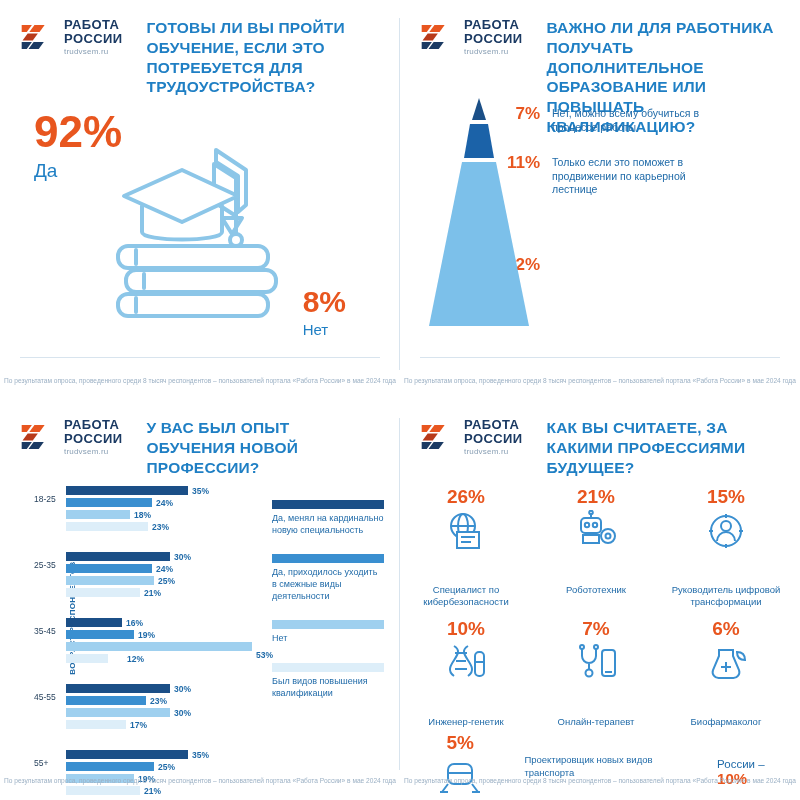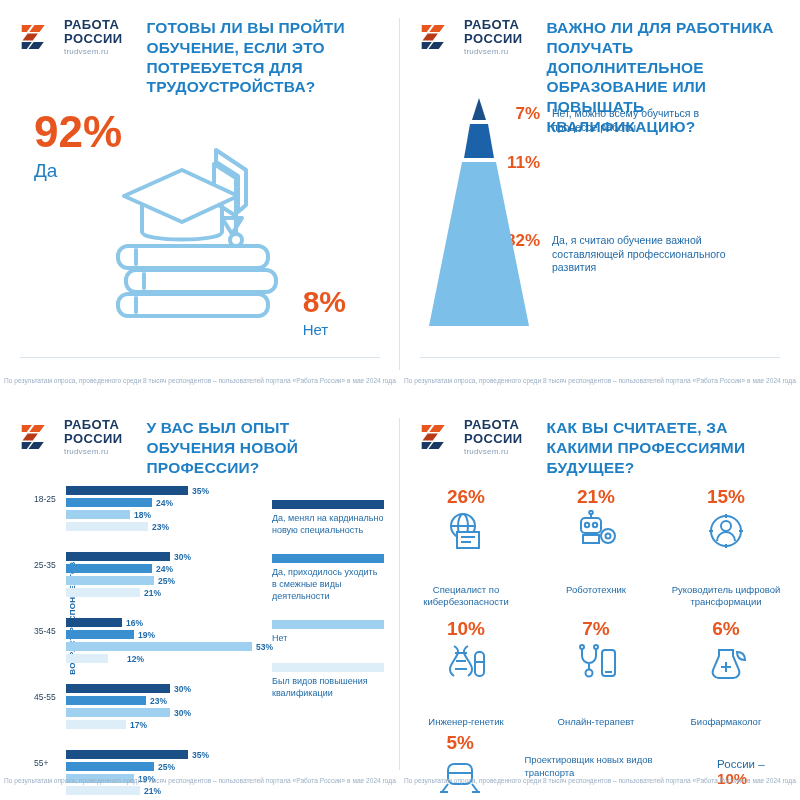--- a/index.html
+++ b/index.html
@@ -167,24 +167,24 @@
         <polygon points="46,26 64,26 70,60 40,60" fill="#1b62a8"></polygon>
         <polygon points="38,64 72,64 105,228 5,228" fill="#7cc0ea"></polygon>
       </svg>
       <div style="height:6px"></div>
       <div class="p2-row" style="margin-left:80px">
         <div class="p2-pct">7%</div>
         <div class="p2-txt">Нет, можно всему обучиться в процессе работы</div>
       </div>
       <div class="p2-row" style="margin-left:80px; margin-top:18px">
         <div class="p2-pct">11%</div>
+        <div class="p2-txt">Только если это поможет в продвижении по карьерной лестнице</div>
       </div>
       <div class="p2-row" style="margin-left:80px; margin-top:58px">
         <div class="p2-pct">82%</div>
-        <div class="p2-txt">Да, я считаю обучение важной составляющей профессионального развития</div>
       </div>
     </div>
 
     <div class="note">По результатам опроса, проведенного среди 8 тысяч респондентов – пользователей портала «Работа России» в мае 2024 года</div>
   </div>
 
   <div class="panel sep-right">
     <div class="brandbar">
       <svg class="logo-mark" viewBox="0 0 40 40">
         <polygon points="2,6 14,6 8,14 2,14" fill="#e8561f"></polygon>
@@ -228,21 +228,21 @@
         <div class="barval" style="left:110px; top:36px;">21%</div>
       </div>
 
       <div class="agegroup" style="top:132px">
         <div class="agelabel" style="top:8px">35-45</div>
         <div class="bar" style="left:32px; top:0px;  width:56px;  background:#1b4f87;"></div>
         <div class="barval" style="left:92px; top:0px;">16%</div>
         <div class="bar" style="left:32px; top:12px; width:68px;  background:#3a8fd0;"></div>
         <div class="barval" style="left:104px; top:12px;">19%</div>
         <div class="bar" style="left:32px; top:24px; width:186px; background:#9fd0ef;"></div>
-        <div class="barval" style="left:222px; top:24px;text-align:right;">53%</div>
+        <div class="barval" style="left:222px; top:32px;text-align:right;">53%</div>
         <div class="bar" style="left:32px; top:36px; width:42px;  background:#ddeef9;"></div>
         <div class="barval" style="left:93px; top:36px;">12%</div>
       </div>
 
       <div class="agegroup" style="top:198px">
         <div class="agelabel" style="top:8px">45-55</div>
         <div class="bar" style="left:32px; top:0px;  width:104px; background:#1b4f87;"></div>
         <div class="barval" style="left:140px; top:0px;">30%</div>
         <div class="bar" style="left:32px; top:12px; width:80px;  background:#3a8fd0;"></div>
         <div class="barval" style="left:116px; top:12px;">23%</div>

